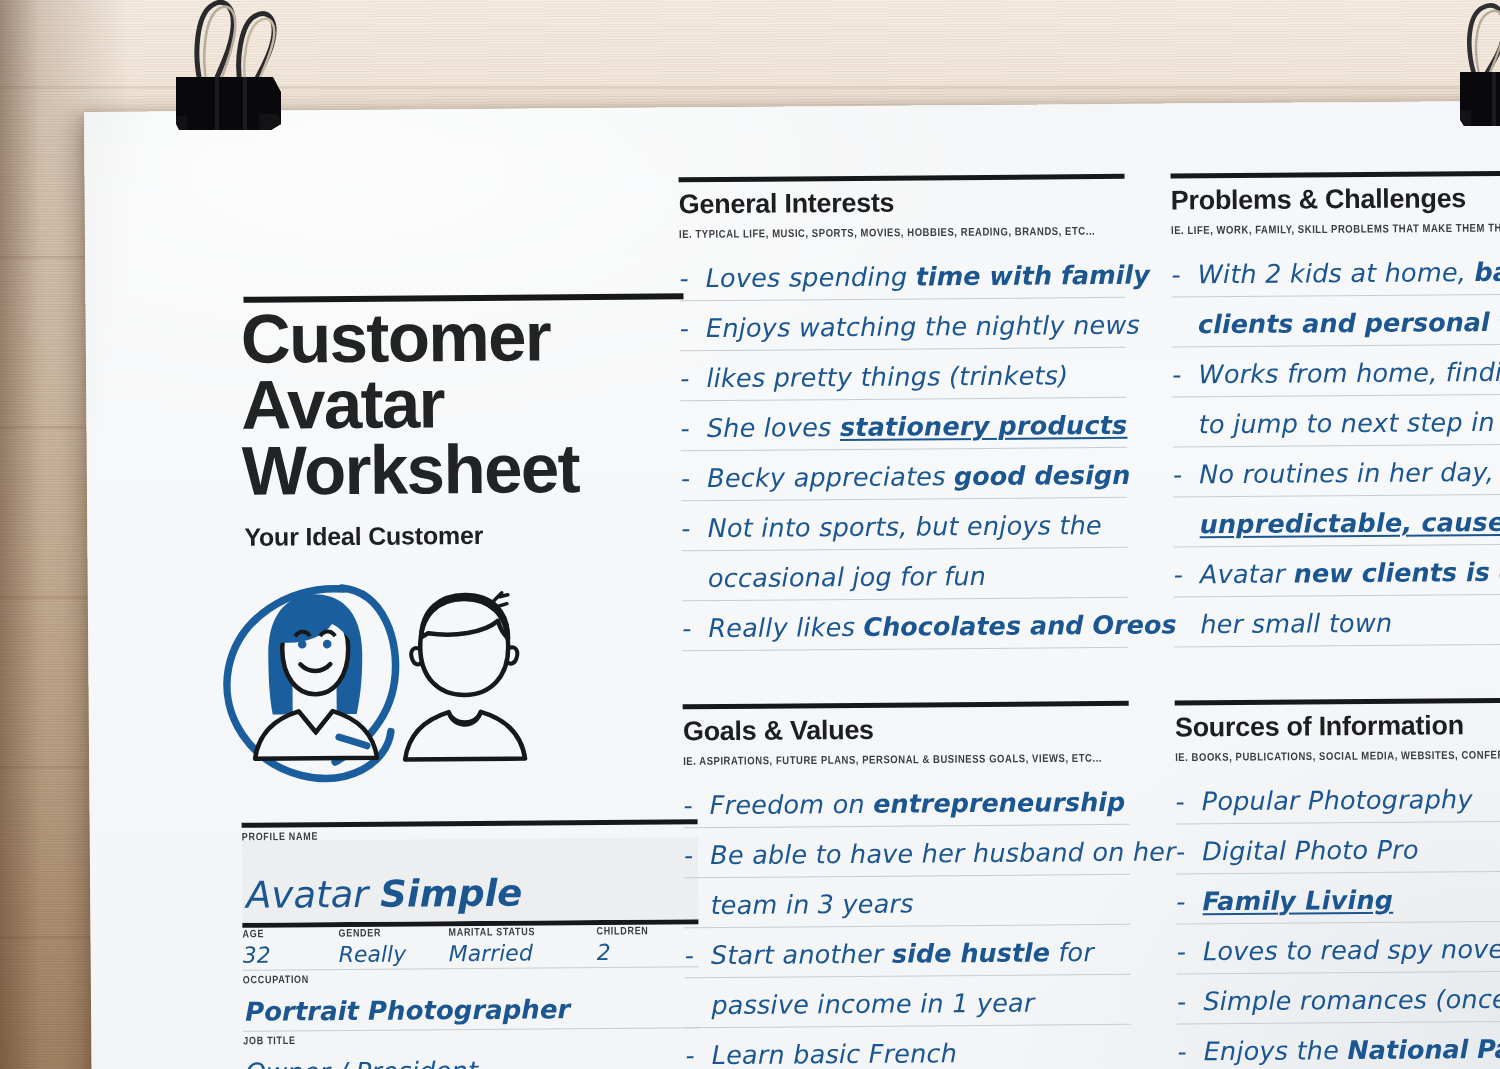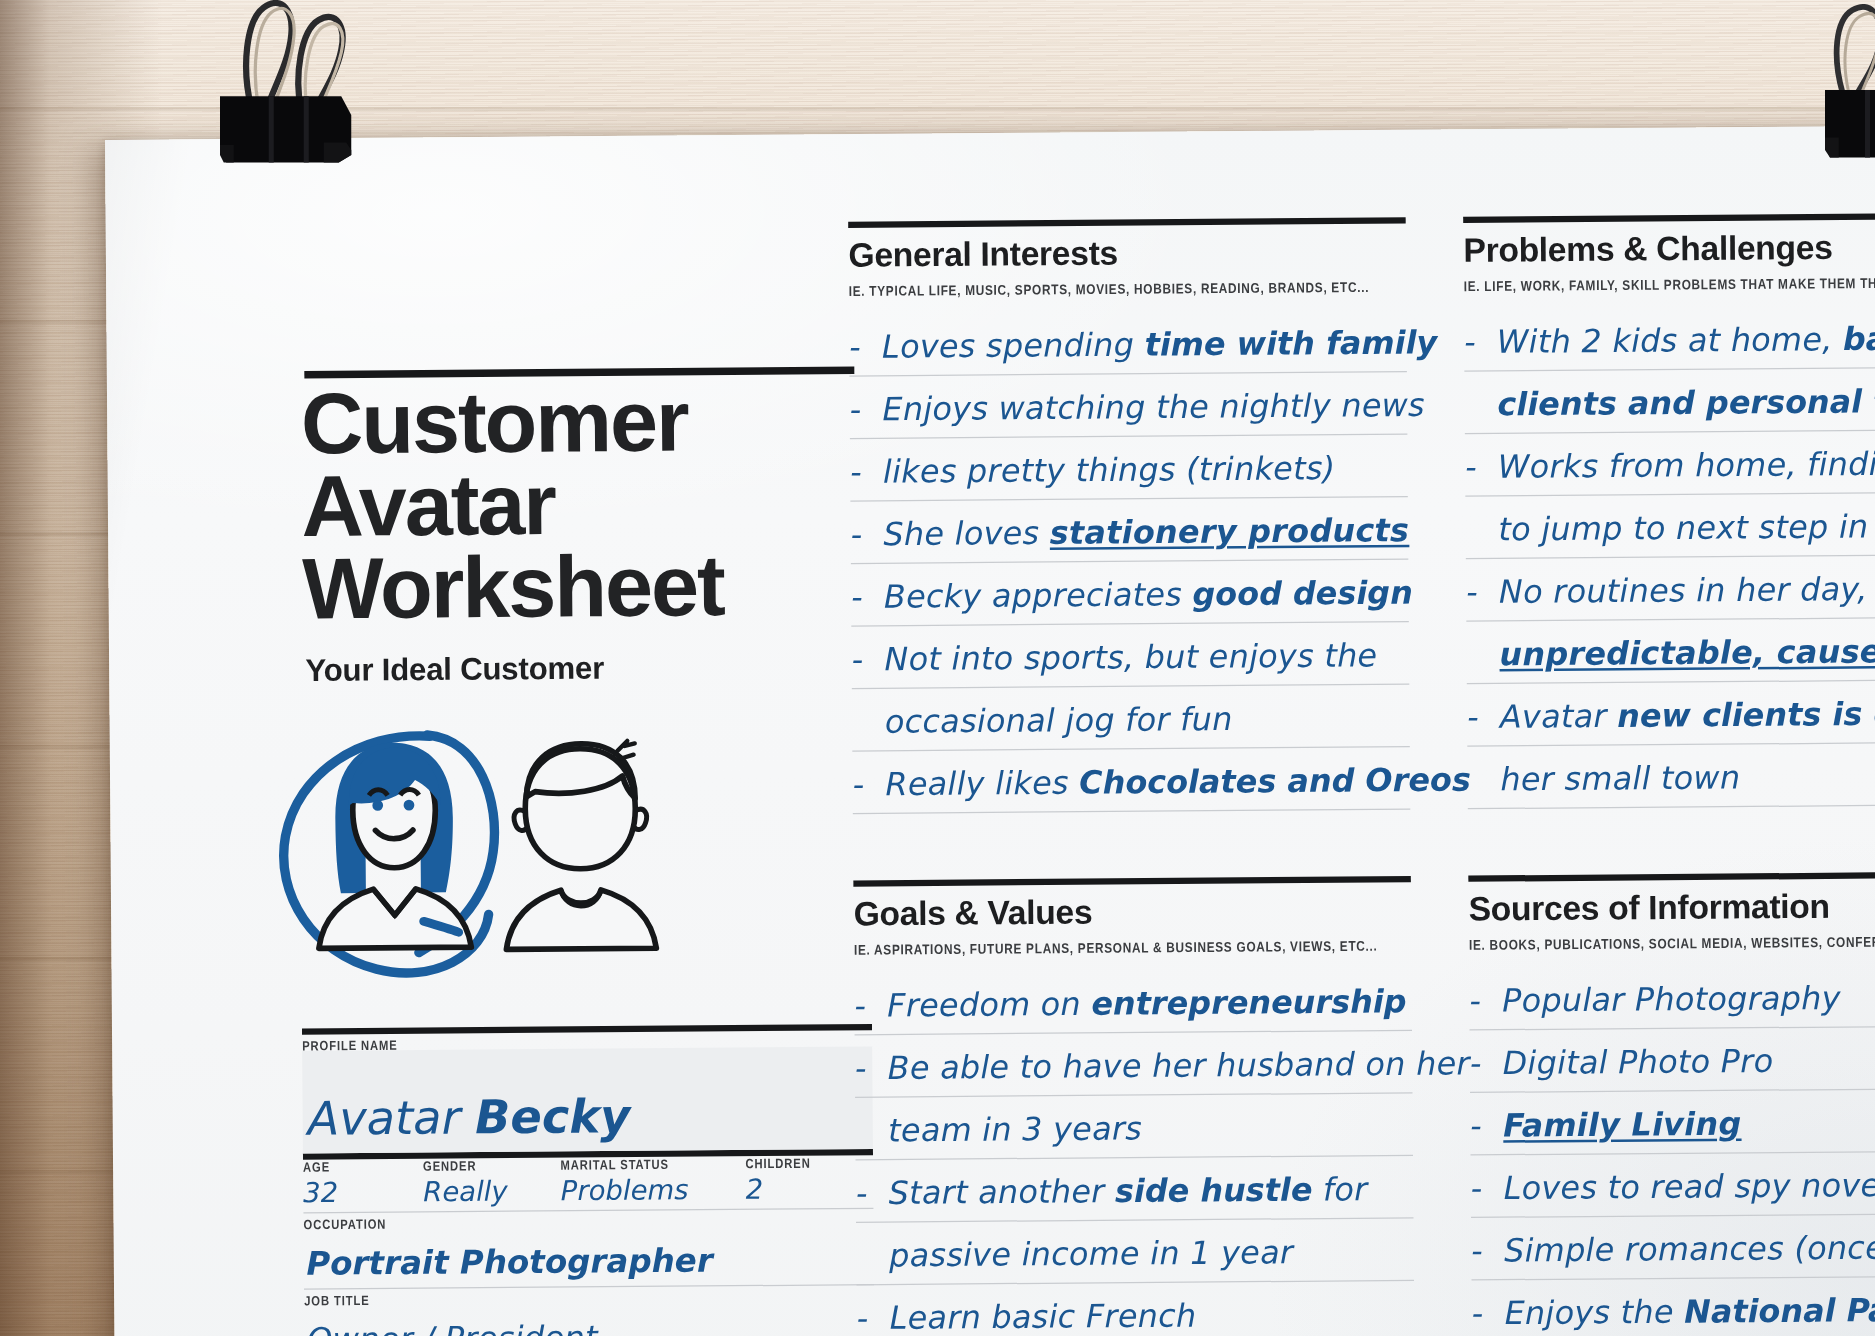--- a/index.html
+++ b/index.html
@@ -193,37 +193,37 @@
         <path d="M232 141 C 236 158, 260 158, 264 141" fill="none" stroke="#16181a" stroke-width="4"></path>
       </g>
     </svg>
   </div>
 
   <div id="profile-block">
     <div class="thickrule"></div>
     <div class="fieldlabel">PROFILE NAME</div>
     <div id="name-box">
       <div id="name-ink">
-        <span>Avatar </span><span class="b">Becky</span>
+        <span>Avatar </span><span class="b">Simple</span>
       </div>
     </div>
     <div class="thickrule"></div>
 
     <div class="quadrow">
       <div class="quad" style="width:96px">
         <div class="lbl">AGE</div>
         <div class="val">32</div>
       </div>
       <div class="quad" style="width:110px">
         <div class="lbl">GENDER</div>
         <div class="val">Really</div>
       </div>
       <div class="quad" style="width:148px">
         <div class="lbl">MARITAL STATUS</div>
-        <div class="val">Problems</div>
+        <div class="val">Married</div>
       </div>
       <div class="quad" style="width:100px">
         <div class="lbl">CHILDREN</div>
         <div class="val">2</div>
       </div>
     </div>
 
     <div>
       <div class="fieldlabel">OCCUPATION</div>
       <div class="frow">

